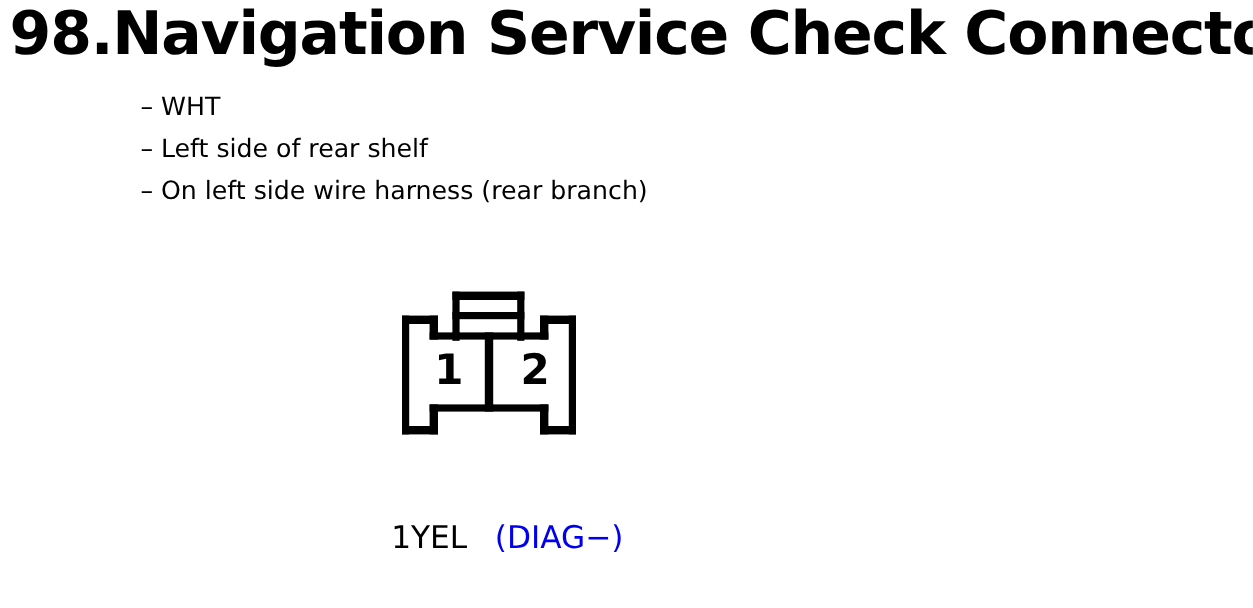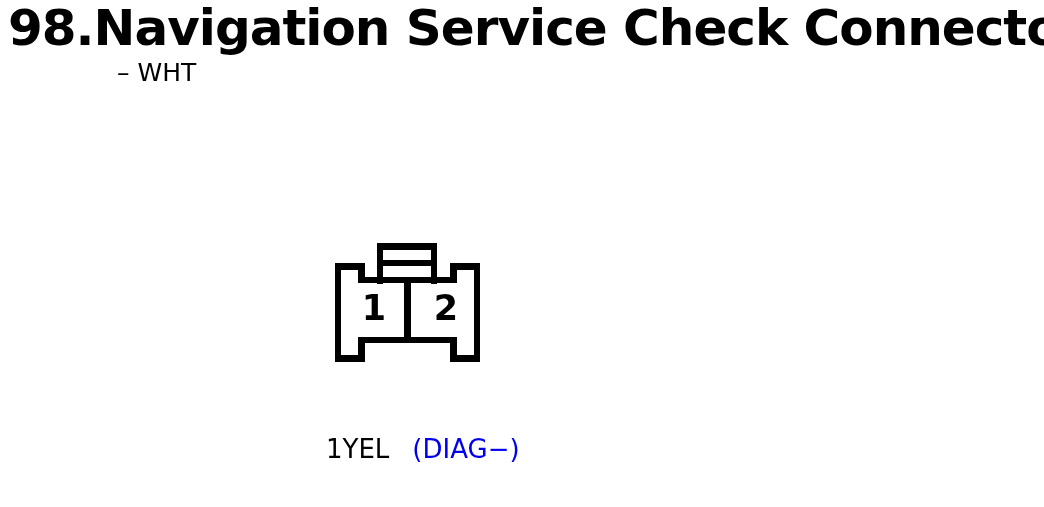--- a/index.html
+++ b/index.html
@@ -16,22 +16,22 @@
     left:8px;top:3px;
     margin:0;
     font-size:50px;
     line-height:50px;
     font-weight:bold;
     letter-spacing:-1px;
     white-space:nowrap;
   }
   .details{
     position:absolute;
-    left:117px;top:55px;
-    font-size:25px;
+    left:117px;top:72px;
+    font-size:21px;
     line-height:35px;
     white-space:nowrap;
   }
   .connector-svg{
     position:absolute;
     left:333px;top:241px;
     width:149px;height:123px;
   }
   .cavity-label{
     font-family:"DejaVu Sans", sans-serif;
@@ -54,20 +54,22 @@
 </style>
 </head>
 <body>
 
 <div class="page">
 
   <h1 class="title">98.Navigation Service Check Connector</h1>
 
   <div class="details">
     <div class="detail-line">– WHT</div>
+    <div class="detail-line">– Left side of rear shelf</div>
+    <div class="detail-line">– On left side wire harness (rear branch)</div>
   </div>
 
   <svg class="connector-svg" viewBox="0 0 149 123" xmlns="http://www.w3.org/2000/svg" aria-hidden="false">
     <g fill="#000000">
 
       <rect x="44" y="2" width="60" height="7"></rect>
       <rect x="44" y="2" width="6" height="41"></rect>
       <rect x="98" y="2" width="6" height="41"></rect>
       <rect x="44" y="19" width="60" height="6"></rect>
 

